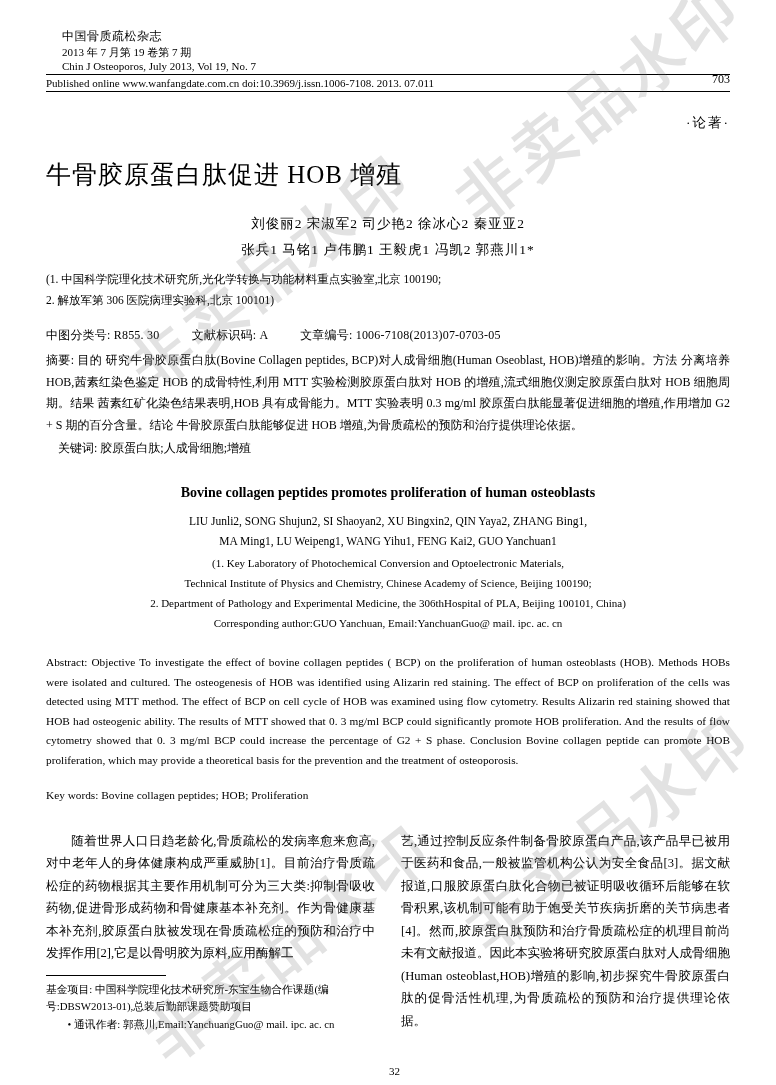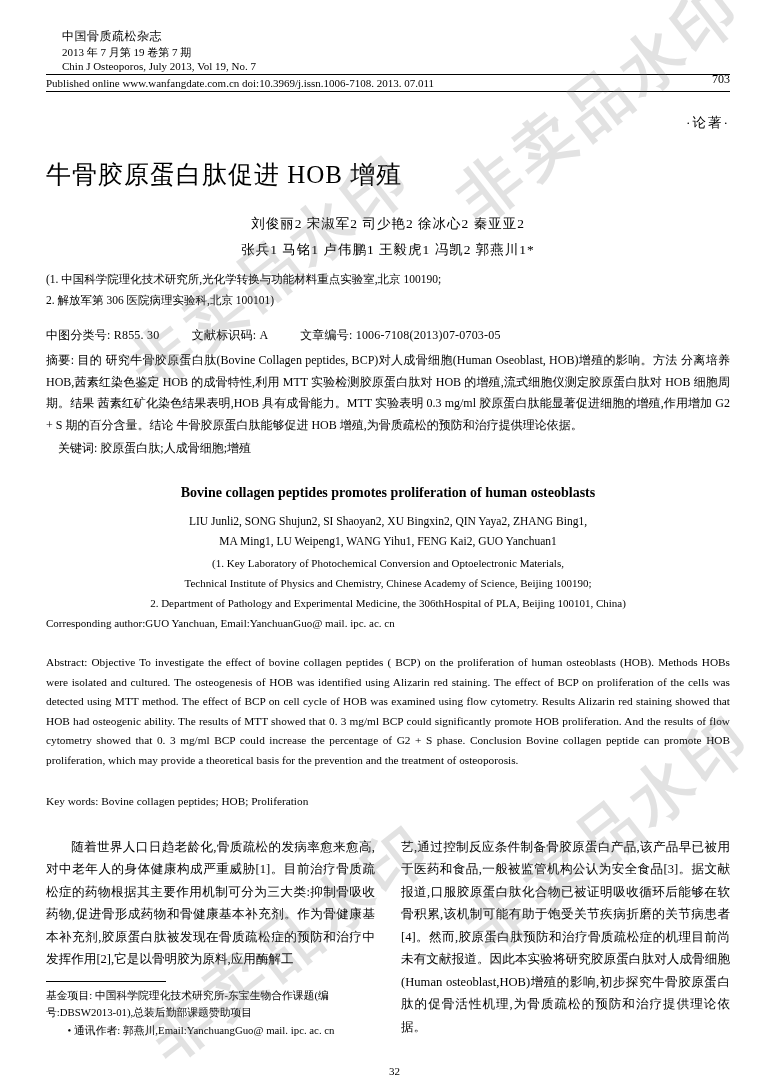--- a/index.html
+++ b/index.html
@@ -133,33 +133,34 @@
     font-size: 11.5px;
     line-height: 20px;
   }
   .affil-en {
     text-align: center;
     font-size: 11px;
     line-height: 20px;
     margin-top: 2px;
   }
   .corr-en {
+    text-align: center;
     font-size: 11px;
     line-height: 20px;
   }
   .abstract-en {
     font-size: 11.3px;
     line-height: 19.5px;
     margin-top: 20px;
     text-align: justify;
   }
   .kw-en {
     font-size: 11.3px;
     line-height: 19.5px;
-    margin-top: 22px;
+    margin-top: 16px;
   }
   .columns {
     display: flex;
     margin-top: 24px;
     gap: 26px;
   }
   .col {
     width: 329px;
     font-size: 12.6px;
     line-height: 22.5px;

